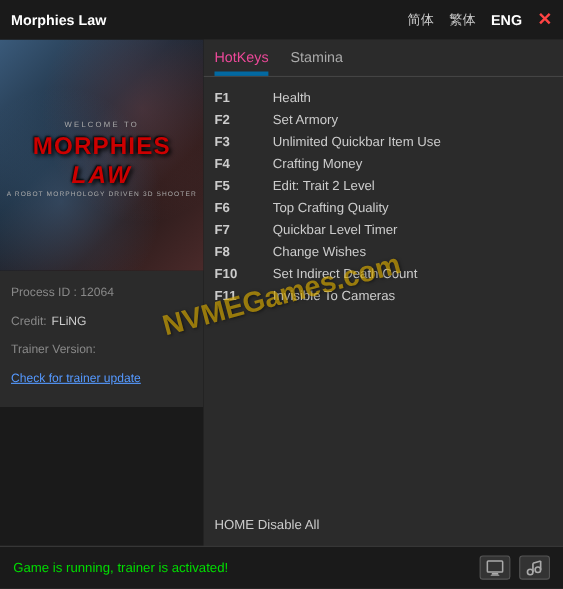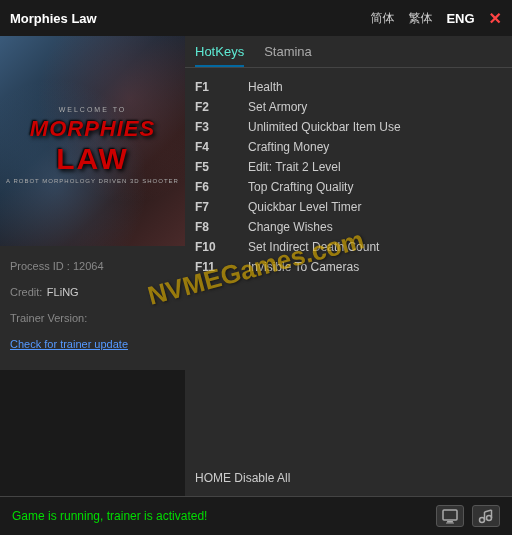--- a/index.html
+++ b/index.html
@@ -77,29 +77,29 @@
       position: relative;
       z-index: 2;
     }
     .game-title-img .morphies {
       color: #cc0000;
       font-size: 22px;
       font-weight: 900;
       text-shadow: 2px 2px 4px #000, -1px -1px 2px #000;
       letter-spacing: 1px;
       display: block;
-      font-style: italic;
     }
     .game-title-img .law {
       color: #cc0000;
-      font-size: 30px;
+      font-size: 22px;
       font-weight: 900;
       text-shadow: 2px 2px 4px #000, -1px -1px 2px #000;
       letter-spacing: 2px;
       display: block;
+      font-style: italic;
     }
     .game-title-img .subtitle {
       color: #aaaaaa;
       font-size: 6px;
       display: block;
       letter-spacing: 1px;
       margin-top: 2px;
     }
     .bg-robot {
       position: absolute;
@@ -148,22 +148,22 @@
       gap: 20px;
     }
     .tab {
       color: #aaaaaa;
       font-size: 13px;
       cursor: pointer;
       padding-bottom: 6px;
       border-bottom: 2px solid transparent;
     }
     .tab.active {
-      color: #5eead4;
-      border-bottom: 2px solid #0369a1;
+      color: #ec4899;
+      border-bottom: 4px solid #0369a1;
     }
 
     .cheat-list {
       padding: 12px 10px;
       flex: 1;
       overflow-y: auto;
     }
     .cheat-item {
       display: flex;
       align-items: baseline;

